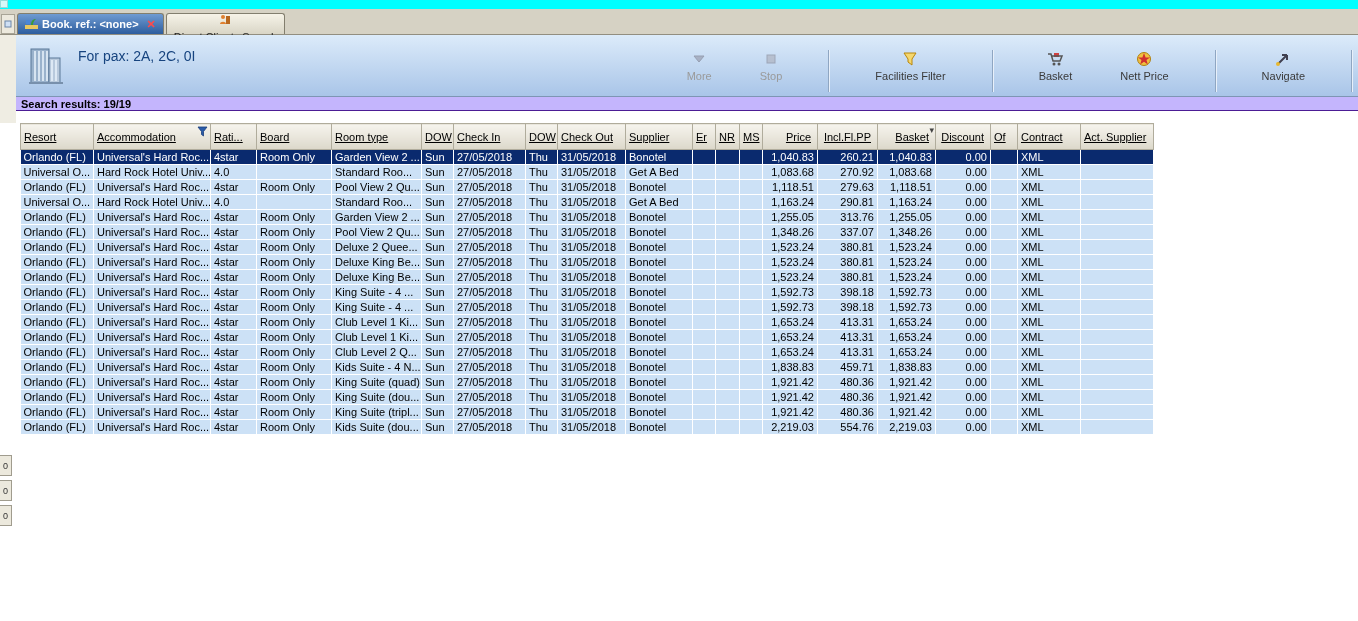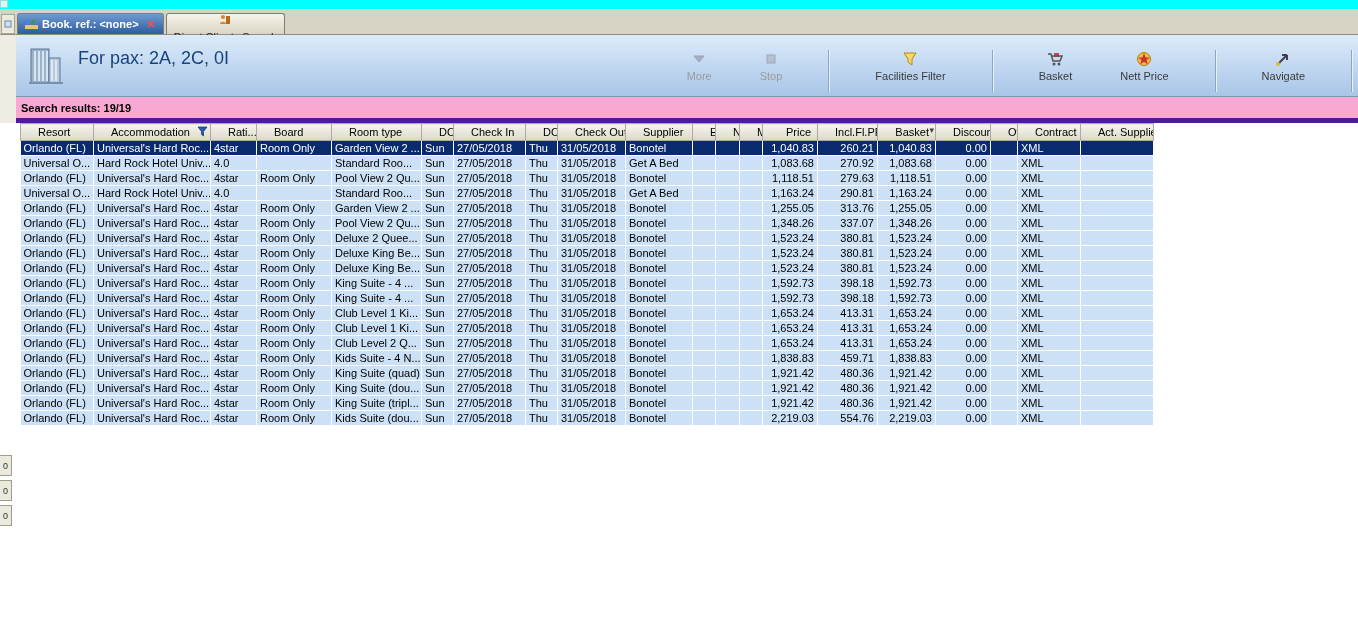--- a/index.html
+++ b/index.html
@@ -15,34 +15,34 @@
   .tab.active{background:linear-gradient(#6f9bd2,#2d5d9e);color:#fff;font-weight:bold;}
   .tab.inactive{background:linear-gradient(#f6f3e8,#d9d5c6);color:#1a1a1a;margin-left:2px;flex-direction:column;}
   .tab-close{color:#ff4a4a;font-weight:bold;font-size:11px;margin-left:4px;cursor:pointer;}
 
   .left-rail{position:absolute;left:0;top:35px;width:16px;height:88px;background:#efede3;}
 
   .header-panel{position:absolute;top:35px;left:16px;width:1342px;height:62px;background:linear-gradient(#dcebfa,#a9c5e8);border-bottom:1px solid #7e96b4;}
   .building-icon{position:absolute;left:10px;top:9px;}
   .titles{position:absolute;left:62px;top:9px;}
   .page-title{font-size:15px;font-weight:bold;color:#17447f;letter-spacing:.2px;}
-  .page-subtitle{font-size:18px;color:#17447f;margin-top:4px;}
+  .page-subtitle{font-size:14px;color:#17447f;margin-top:4px;}
 
   .toolbar{position:absolute;right:2px;top:13px;display:flex;align-items:flex-start;gap:36px;}
   .tbtn{display:flex;flex-direction:column;align-items:center;gap:2px;padding:2px 6px;color:#3a3a3a;cursor:pointer;white-space:nowrap;}
   .tbtn.disabled{color:#9a9a9a;cursor:default;}
   .tbtn.disabled svg{opacity:.55;filter:grayscale(.6);}
   .ticon{height:18px;display:flex;align-items:center;justify-content:center;}
   .tsep{width:1px;height:42px;background:#8fa6c2;margin:2px 4px;box-shadow:1px 0 0 #e8f0fa;}
 
-  .results-strip{position:absolute;top:97px;left:16px;width:1342px;height:26px;background:#f9a8d4;display:flex;align-items:center;padding-left:5px;font-weight:bold;border-bottom:5px solid #4c1d95;}
+  .results-strip{position:absolute;top:97px;left:16px;width:1342px;height:14px;background:#c4b5fd;display:flex;align-items:center;padding-left:5px;font-weight:bold;border-bottom:1px solid #4c1d95;}
 
   .table-area{position:absolute;top:123px;left:20px;}
   table{border-collapse:collapse;table-layout:fixed;width:1133px;font-size:11px;}
-  thead th{height:17px;background:linear-gradient(#f6f4ee,#dcd8ca);border:1px solid #b0ac9c;border-left:none;font-weight:normal;padding:0 17px;text-align:left;white-space:nowrap;overflow:hidden;position:relative;cursor:default;}
+  thead th{height:26px;background:linear-gradient(#f6f4ee,#dcd8ca);border:1px solid #b0ac9c;border-left:none;font-weight:normal;padding:0 3px;text-align:left;white-space:nowrap;overflow:hidden;position:relative;cursor:default;text-decoration:underline;}
   thead th:first-child{border-left:1px solid #b0ac9c;}
   thead th.num{text-align:right;padding-right:6px;}
   .hdr-funnel{position:absolute;right:2px;top:2px;}
   .hdr-sort{position:absolute;right:1px;top:1px;font-size:9px;color:#444;}
   tbody td{height:15px;background:#cce1f6;padding:0 3px;white-space:nowrap;overflow:hidden;border-right:1px solid rgba(255,255,255,.6);border-bottom:1px solid #ffffff;}
   tbody td.num{text-align:right;}
   tr.selected td{background:#0a2a6e;color:#fff;border-right-color:rgba(255,255,255,.25);}
 
   .side-tabs{position:absolute;left:0;top:455px;display:flex;flex-direction:column;gap:4px;}
   .side-tab{width:12px;height:21px;background:#ece9dd;border:1px solid #a09c8e;border-left:none;font-size:9px;display:flex;align-items:center;justify-content:center;color:#333;cursor:pointer;}

